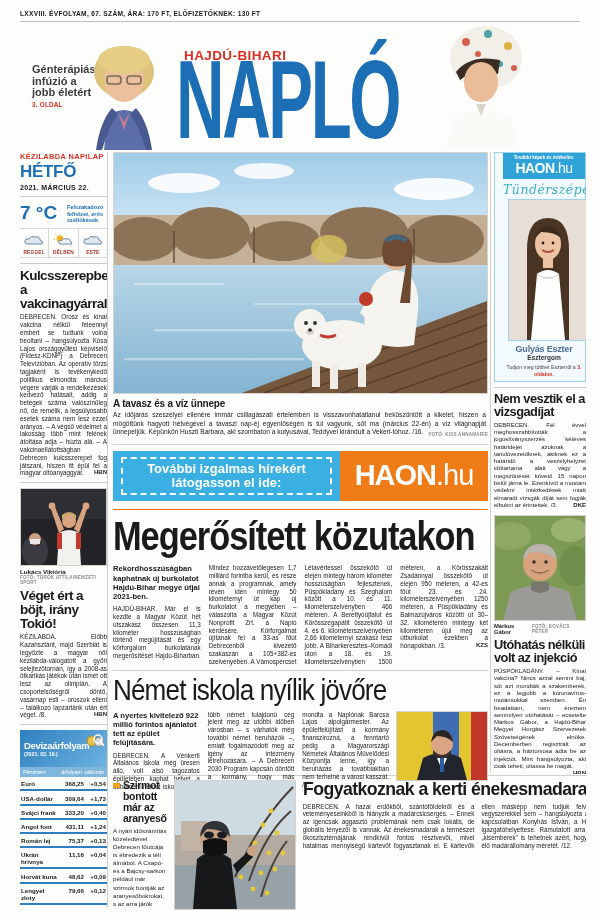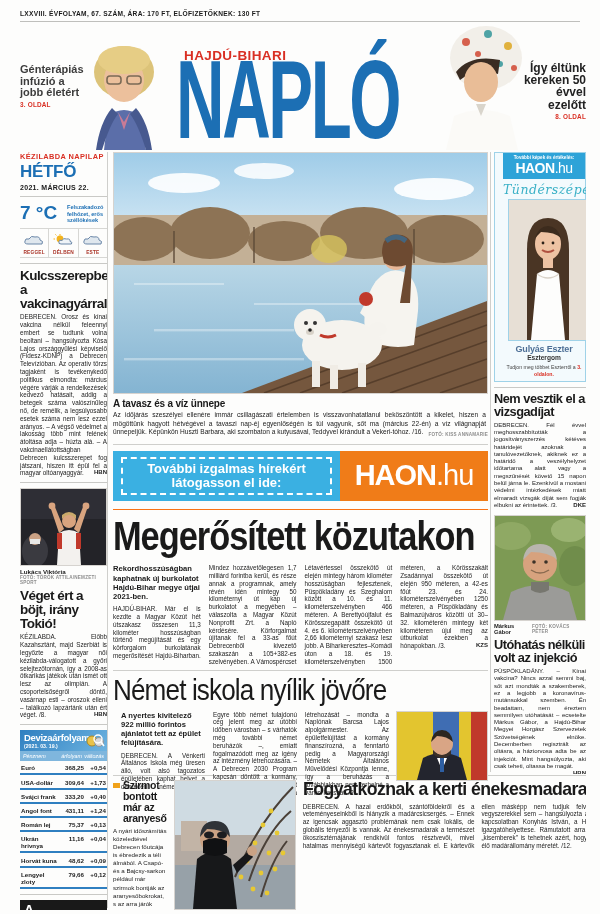--- a/index.html
+++ b/index.html
@@ -10,21 +10,21 @@
   .body-txt{font-size:6.3px;line-height:1.24;text-align:justify;color:#222;}
   .sign{font-weight:bold;font-size:6px;float:right;margin-left:4px;}
   .credit{font-size:4.6px;color:#8d8d8d;font-weight:bold;letter-spacing:.2px;}
   .photo-frame{border:1px solid #d6d3cf;display:block;}
   .cond{display:inline-block;transform-origin:0 60%;white-space:nowrap;}
   
   .topline{position:absolute;left:20px;top:10px;width:560px;font-size:6.6px;font-weight:bold;
            letter-spacing:.3px;border-bottom:1px solid #bfbfbc;padding-bottom:4px;}
   
   .masthead{position:absolute;left:0;top:26px;width:600px;height:124px;}
-  .mh-left-teaser{position:absolute;left:20px;top:38px;width:64px;font-size:11px;font-weight:bold;
+  .mh-left-teaser{position:absolute;left:32px;top:38px;width:64px;font-size:11px;font-weight:bold;
                   color:#3c3c3c;line-height:1.05;}
   .mh-right-teaser{position:absolute;right:14px;top:36px;width:66px;text-align:right;font-size:12px;
                    font-weight:bold;color:#222;line-height:1.02;}
   .page-ref{color:#d92f23;font-size:6.4px;font-weight:bold;margin-top:3px;letter-spacing:.2px;}
   .mh-kicker{position:absolute;left:184px;top:22px;color:#d92f23;font-weight:bold;font-size:13.5px;letter-spacing:.4px;}
   .mh-title{position:absolute;left:176px;top:18px;color:#1c6fb4;font-weight:bold;font-size:112px;line-height:1;}
   .mh-title .cond{transform:scaleX(0.60);letter-spacing:-4px;}
   .mh-photo{position:absolute;}
   
   .sidebar{position:absolute;left:20px;top:150px;width:87px;height:760px;overflow:hidden;}
@@ -40,21 +40,21 @@
   .weather{display:flex;justify-content:space-between;align-items:flex-start;margin-top:3px;}
   .temp{color:#1c6fb4;font-size:19px;font-weight:bold;}
   .wdesc{color:#1c6fb4;font-size:5.6px;font-weight:bold;width:40px;text-align:left;line-height:1.2;margin-top:2px;}
   .wicons{display:flex;margin-top:4px;border-top:1px solid #d7d7d4;border-bottom:1px solid #d7d7d4;}
   .wcell{flex:1;text-align:center;padding:3px 0 2px;border-left:1px solid #d7d7d4;}
   .wcell:first-child{border-left:none;}
   .wlabel{font-size:4.8px;font-weight:bold;color:#a93226;letter-spacing:.2px;}
   .sb-h3{font-size:13.5px;font-weight:bold;letter-spacing:-.55px;line-height:1.02;margin:4px 0 3px;}
   .sb-caption-name{font-size:6.2px;font-weight:bold;margin-top:2px;}
   
-  .fx-head{background:linear-gradient(135deg,#2f7fc0,#6db3e0);color:#fff;padding:2px 4px;position:relative;}
+  .fx-head{background:linear-gradient(135deg,#2f7fc0,#6db3e0);color:#fff;padding:10px 4px;position:relative;}
   .fx-title{font-size:9.5px;font-weight:bold;letter-spacing:-.3px;}
   .fx-date{font-size:5.2px;font-weight:bold;}
   .fx-coins{position:absolute;right:2px;top:3px;}
   .fx-sub{display:flex;background:#7fb6dd;color:#fff;font-size:5.4px;padding:2px 3px;font-style:italic;}
   .fx-row{display:flex;align-items:baseline;font-size:6.2px;font-weight:bold;padding:3.2px 1px 2px;
           border-bottom:2px solid #2f7fc0;}
   .fx-name{flex:1;text-align:left;}
   .fx-val{width:26px;text-align:right;}
   .fx-chg{width:22px;text-align:right;}
   
@@ -72,21 +72,21 @@
              color:#fff;font-size:29px;font-weight:bold;letter-spacing:-1px;}
   .hb-orange .hu{font-weight:normal;}
   .lead-title{font-size:40px;font-weight:bold;letter-spacing:-1.2px;margin-top:8px;border-top:1px solid #f97316;padding-top:4px;}
   .lead-title .cond{transform:scaleX(0.86);}
   .story-cols4{column-count:4;column-gap:8px;margin-top:5px;}
   .story-cols3{column-count:3;column-gap:8px;}
   .lead-par{font-size:7.6px;font-weight:bold;line-height:1.22;text-align:left;margin:0 0 4px;}
   .school{margin-top:4px;border-top:1px solid #cfcfcc;padding-top:2px;}
   .school-title{font-size:30px;font-weight:normal;letter-spacing:-1px;}
   .school-title .cond{transform:scaleX(0.87);}
-  .school-flex{display:flex;gap:7px;margin-top:4px;margin-left:8px;}
+  .school-flex{display:flex;gap:7px;margin-top:4px;}
   .school-txt{width:276px;}
   .school-photo{width:92px;}
   .ph-capline{display:flex;justify-content:space-between;align-items:baseline;margin-top:2px;}
   .ph-name{font-size:5.8px;font-weight:bold;}
   
   .flowerbox{width:136px;}
   .fl-title{font-size:10.5px;font-weight:bold;line-height:1.05;letter-spacing:-.3px;display:flex;gap:3px;}
   .fl-bullet{width:7px;height:5px;background:#f0a21a;margin-top:3px;flex:none;}
   .fl-body{font-size:6.2px;line-height:1.3;text-align:left;margin-top:3px;color:#222;}
   .birds{flex:1;}
@@ -144,24 +144,20 @@
       <circle cx="82" cy="26" r="4" fill="#e0b13e"></circle>
         <circle cx="52" cy="34" r="3" fill="#d6604d"></circle>
       <circle cx="74" cy="44" r="3" fill="#4fa3a5"></circle>
         <circle cx="88" cy="48" r="3" fill="#d6604d"></circle>
       <path d="M30 52 Q44 34 74 40 L72 54 Q50 48 34 60 Z" fill="#3a2c22"></path>
       <ellipse cx="55" cy="62" rx="17" ry="20" fill="#e9bd97"></ellipse>
       <path d="M20 130 L28 96 Q55 84 84 96 L92 130 Z" fill="#fbfaf7"></path>
       <path d="M50 84 L55 96 L60 84 Z" fill="#d9d5cc"></path>
     </svg>
 
-    <div class="mh-right-teaser">
-      <div>Így éltünk kereken 50 évvel ezelőtt</div>
-      <div class="page-ref">8. OLDAL</div>
-    </div>
   </div>
 
   <div class="vdiv" style="left:107px;top:152px;height:756px;"></div>
   <div class="vdiv" style="left:490px;top:152px;height:620px;"></div>
   <div class="hdiv-bottom"></div>
 
   <div class="sidebar">
     <div class="indep">KÉZILABDA NAPILAP</div>
     <div class="dayname">HÉTFŐ</div>
     <div class="dateline">2021. MÁRCIUS 22.</div>

